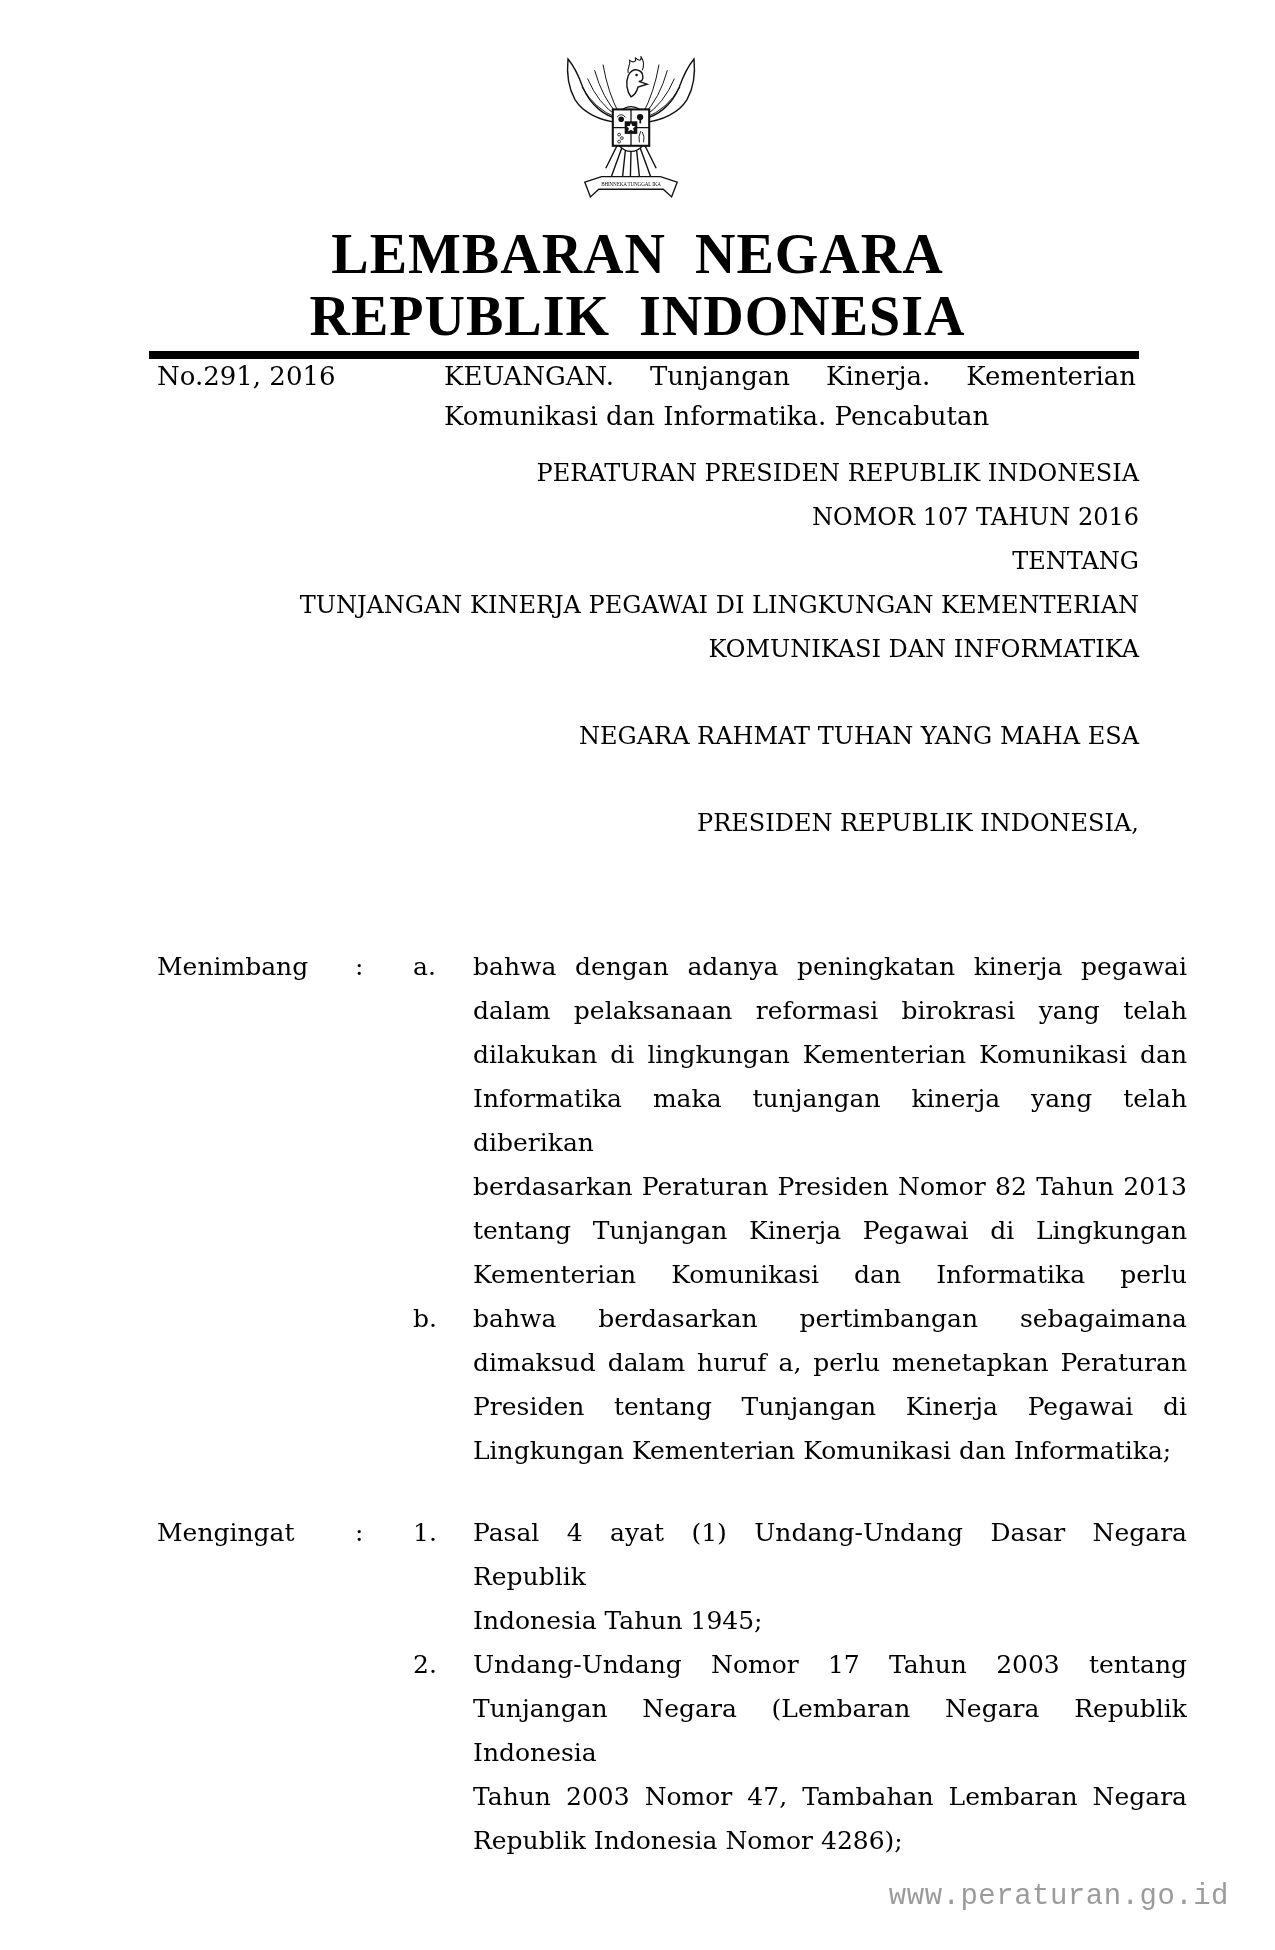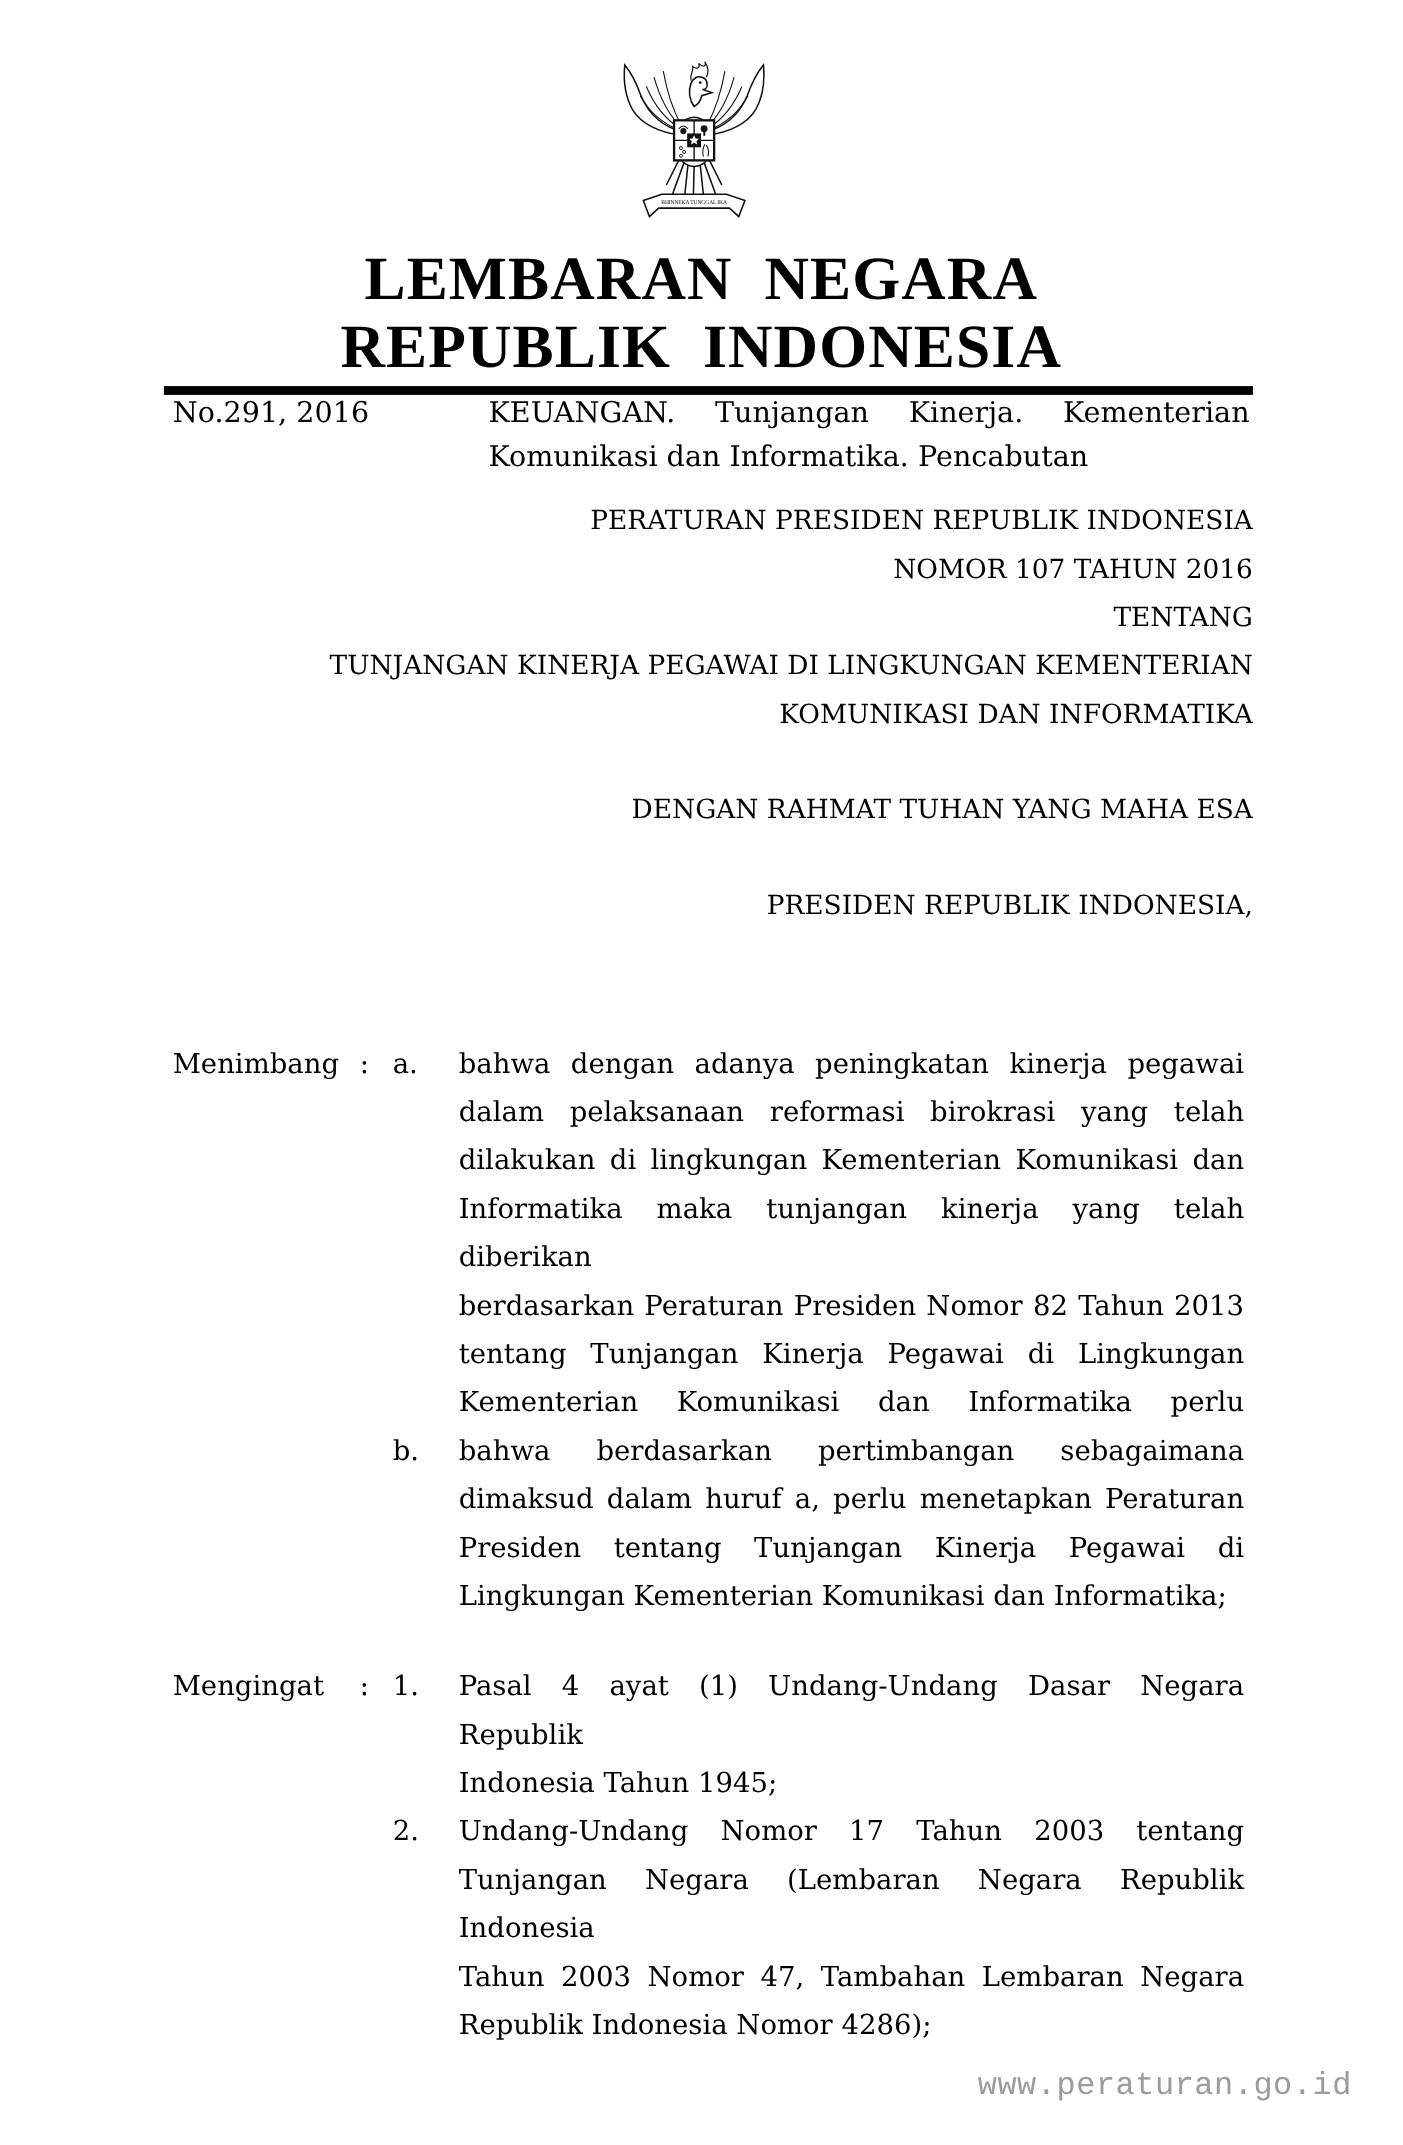--- a/index.html
+++ b/index.html
@@ -22,21 +22,21 @@
   
   .header-row { position:absolute; left:153px; top:356px; width:979px; display:flex; font-size:26px; line-height:40px; }
   .hnum { width:287px; flex:none; }
   .hsubject { width:692px; flex:none; }
   
   .centered { position:absolute; left:145px; width:990px; text-align:right; font-size:24px; line-height:44px; }
   #preamble   { top:451px; }
   #invocation { top:714px; }
   #authority  { top:801px; }
   
-  .section { position:absolute; left:153px; width:974px; display:flex; font-size:25px; line-height:44px; }
+  .section { position:absolute; left:153px; width:974px; display:flex; font-size:25px; line-height:44px;gap:28px; }
   #menimbang { top:945px; }
   #mengingat { top:1511px; }
   .sec-label { width:170px; flex:none; }
   .sec-colon { width:30px;  flex:none; }
   .sec-items { width:774px; flex:none; }
   .item { display:flex; }
   .marker { width:60px; flex:none; }
   .ilines { width:714px; flex:none; }
   .jl { text-align:justify; text-align-last:justify; }
   .jl.last { text-align-last:left; }
@@ -115,21 +115,21 @@
   </div>
 
   <div class="centered" id="preamble">
     <div>PERATURAN PRESIDEN REPUBLIK INDONESIA</div>
     <div>NOMOR 107 TAHUN 2016</div>
     <div>TENTANG</div>
     <div>TUNJANGAN KINERJA PEGAWAI DI LINGKUNGAN KEMENTERIAN</div>
     <div>KOMUNIKASI DAN INFORMATIKA</div>
   </div>
 
-  <div class="centered" id="invocation">DENGAN RAHMAT TUHAN YANG MAHA ESA</div>
+  <div class="centered" id="invocation">NEGARA RAHMAT TUHAN YANG MAHA ESA</div>
   <div class="centered" id="authority">PRESIDEN REPUBLIK INDONESIA,</div>
 
   <div class="section" id="menimbang">
     <div class="sec-label">Menimbang</div>
     <div class="sec-colon">:</div>
     <div class="sec-items">
       <div class="item">
         <div class="marker">a.</div>
         <div class="ilines">
           <div class="jl">bahwa dengan adanya peningkatan kinerja pegawai</div>

